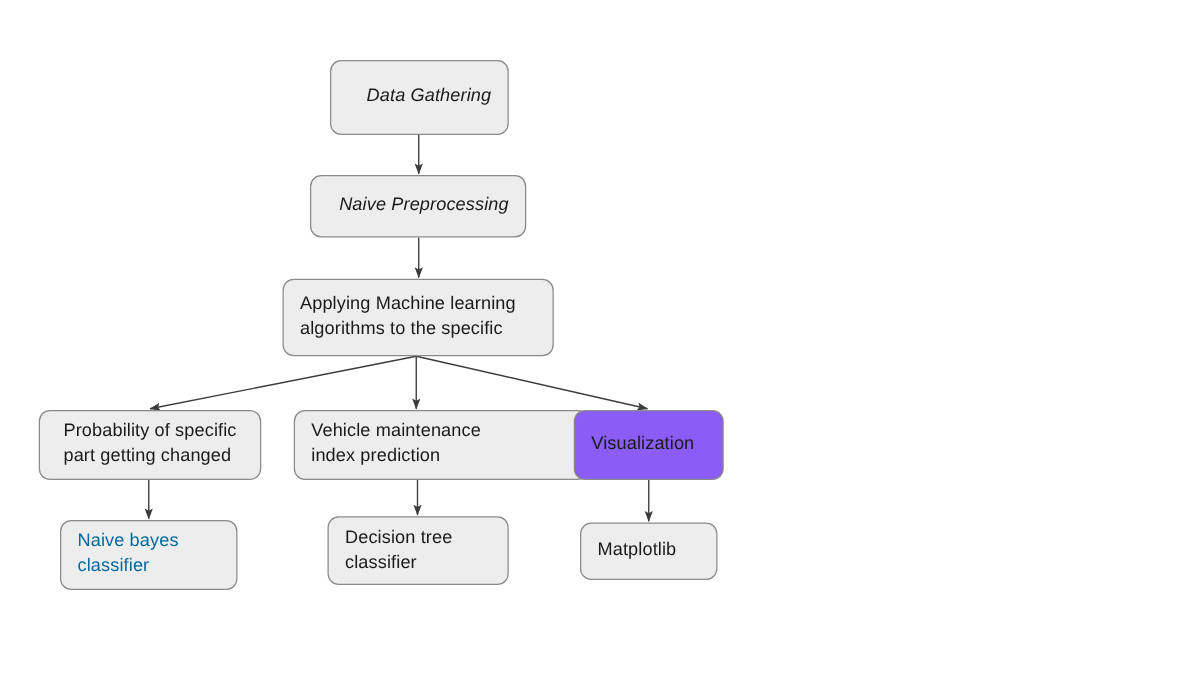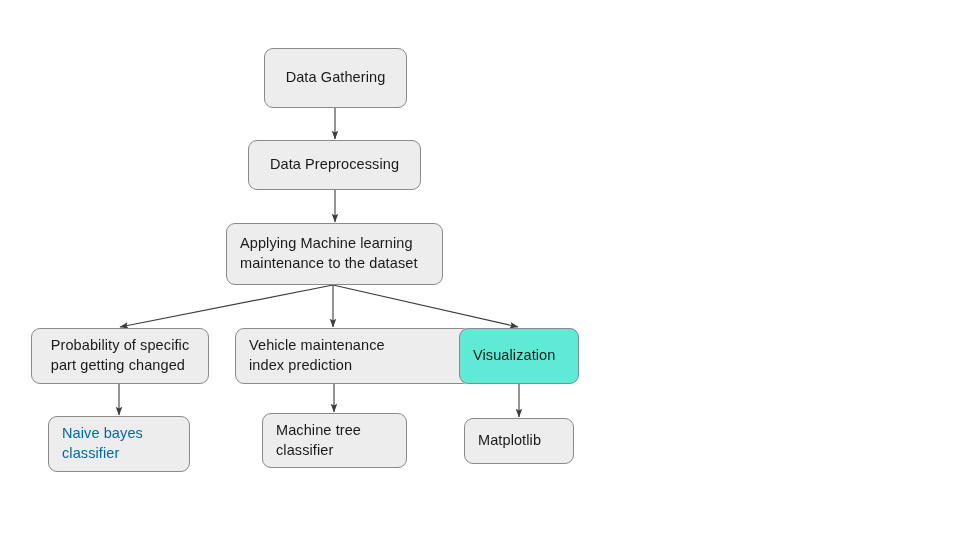--- a/index.html
+++ b/index.html
@@ -35,22 +35,23 @@
     align-items: center;
     justify-content: flex-start;
     padding: 0 13px;
     color: #1a1a1a;
     font-size: 14.5px;
     line-height: 1.35;
     white-space: pre-line;
     letter-spacing: 0.1px;
   }
   .node.center-text {
-    justify-content: center;
+    justify-content: flex-end;
     text-align: center;
+    font-style: italic;
   }
   .node-label {
     display: block;
   }
 </style>
 </head>
 <body>
 
 <div id="canvas">
 
@@ -67,28 +68,28 @@
         <line x1="333" y1="285" x2="333" y2="327" stroke="#3c3c3c" stroke-width="1.1" marker-end="url(#arrowhead)"></line>
         <line x1="333" y1="285" x2="518" y2="327" stroke="#3c3c3c" stroke-width="1.1" marker-end="url(#arrowhead)"></line>
         <line x1="119" y1="384" x2="119" y2="415" stroke="#3c3c3c" stroke-width="1.1" marker-end="url(#arrowhead)"></line>
         <line x1="334" y1="384" x2="334" y2="412" stroke="#3c3c3c" stroke-width="1.1" marker-end="url(#arrowhead)"></line>
         <line x1="519" y1="384" x2="519" y2="417" stroke="#3c3c3c" stroke-width="1.1" marker-end="url(#arrowhead)"></line>
       </g>
   </svg>
 
   <div id="node-layer">
       <div class="node center-text" style="left: 264px; top: 48px; width: 143px; height: 60px; background: rgb(237, 237, 237); border-color: rgb(138, 138, 138); color: rgb(26, 26, 26);"><span class="node-label">Data Gathering</span></div>
-      <div class="node center-text" style="left: 248px; top: 140px; width: 173px; height: 50px; background: rgb(237, 237, 237); border-color: rgb(138, 138, 138); color: rgb(26, 26, 26);"><span class="node-label">Data Preprocessing</span></div>
+      <div class="node center-text" style="left: 248px; top: 140px; width: 173px; height: 50px; background: rgb(237, 237, 237); border-color: rgb(138, 138, 138); color: rgb(26, 26, 26);"><span class="node-label">Naive Preprocessing</span></div>
       <div class="node" style="left: 226px; top: 223px; width: 217px; height: 62px; background: rgb(237, 237, 237); border-color: rgb(138, 138, 138); color: rgb(26, 26, 26);"><span class="node-label">Applying Machine learning
-maintenance to the dataset</span></div>
+algorithms to the specific</span></div>
       <div class="node" style="left: 31px; top: 328px; width: 178px; height: 56px; background: rgb(237, 237, 237); border-color: rgb(138, 138, 138); color: rgb(26, 26, 26); justify-content: center;"><span class="node-label">Probability of specific
 part getting changed</span></div>
       <div class="node" style="left: 235px; top: 328px; width: 236px; height: 56px; background: rgb(237, 237, 237); border-color: rgb(138, 138, 138); color: rgb(26, 26, 26);"><span class="node-label">Vehicle maintenance
 index prediction</span></div>
-      <div class="node" style="left: 459px; top: 328px; width: 120px; height: 56px; background: #5eead4; border-color: rgb(138, 138, 138); color: rgb(26, 26, 26);"><span class="node-label">Visualization</span></div>
+      <div class="node" style="left: 459px; top: 328px; width: 120px; height: 56px; background: #8b5cf6; border-color: rgb(138, 138, 138); color: rgb(26, 26, 26);"><span class="node-label">Visualization</span></div>
       <div class="node" style="left: 48px; top: 416px; width: 142px; height: 56px; background: rgb(237, 237, 237); border-color: rgb(138, 138, 138); color: #0369a1;"><span class="node-label">Naive bayes
 classifier</span></div>
-      <div class="node" style="left: 262px; top: 413px; width: 145px; height: 55px; background: rgb(237, 237, 237); border-color: rgb(138, 138, 138); color: rgb(26, 26, 26);"><span class="node-label">Machine tree
+      <div class="node" style="left: 262px; top: 413px; width: 145px; height: 55px; background: rgb(237, 237, 237); border-color: rgb(138, 138, 138); color: rgb(26, 26, 26);"><span class="node-label">Decision tree
 classifier</span></div>
       <div class="node" style="left: 464px; top: 418px; width: 110px; height: 46px; background: rgb(237, 237, 237); border-color: rgb(138, 138, 138); color: rgb(26, 26, 26);"><span class="node-label">Matplotlib</span></div>
     </div>
 
 </div>
 
 </body></html>

